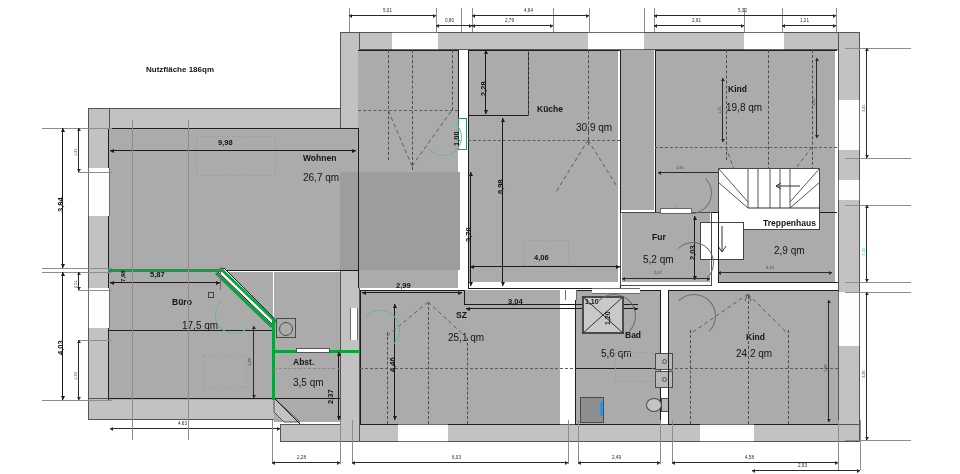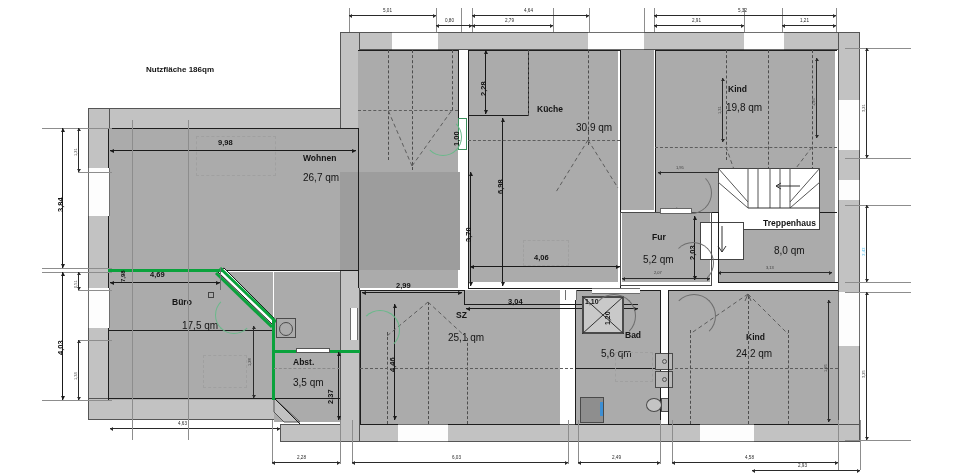--- a/index.html
+++ b/index.html
@@ -170,21 +170,21 @@
 
   <div class="white" style="left:296px;top:348px;width:34px;height:5px;border:1px solid #555;"></div>
 
   <div class="txtbox" style="left:196px;top:136px;width:80px;height:40px;"></div>
   <div class="dimbar" style="left:110px;top:150px;width:246px;"></div>
   <div class="dim" style="left:218px;top:138px;">9,98</div>
   <div class="roomname" style="left:303px;top:153px;">Wohnen</div>
   <div class="roomarea" style="left:303px;top:172px;">26,7 qm</div>
 
   <div class="dimbar" style="left:110px;top:282px;width:110px;"></div>
-  <div class="dim" style="left:150px;top:270px;">4,69</div>
+  <div class="dim" style="left:150px;top:270px;">5,87</div>
   <div class="vline-thin" style="left:220px;top:268px;height:22px;"></div>
   <div class="dim" style="left:120px;top:282px;transform:rotate(-90deg);transform-origin:left top;font-size:6px;">7,98</div>
   <div class="roomname" style="left:172px;top:297px;">Büro</div>
   <div class="roomarea" style="left:182px;top:320px;">17,5 qm</div>
   <div class="txtbox" style="left:203px;top:355px;width:44px;height:33px;"></div>
 
   <div class="ab" style="left:208px;top:292px;width:6px;height:6px;border:1px solid #444;"></div>
   <div class="doorswing-g" style="left:215px;top:296px;width:36px;height:36px;border-color:transparent;border-bottom-color:#69b98a;border-left-color:#69b98a;"></div>
 
   <div class="dimbarV-s" style="left:253px;top:326px;height:72px;"></div>
@@ -275,21 +275,21 @@
     <line x1="30" y1="40" x2="102" y2="40" stroke="#333" stroke-width="1"></line>
     <path d="M 82 18 L 58 18" stroke="#333" stroke-width="1" fill="none"></path>
     <path d="M 58 18 l 5 -3 M 58 18 l 5 3" stroke="#333" stroke-width="1" fill="none"></path>
   </svg>
   <div class="white" style="left:700px;top:222px;width:44px;height:38px;border:1px solid #444;"></div>
   <svg class="ab" style="left:700px;top:222px;width:44px;height:38px;">
     <path d="M 22 4 L 22 30" stroke="#333" stroke-width="1" fill="none"></path>
     <path d="M 22 30 l -4 -6 M 22 30 l 4 -6" stroke="#333" stroke-width="1" fill="none"></path>
   </svg>
   <div class="roomname" style="left:763px;top:218px;">Treppenhaus</div>
-  <div class="roomarea" style="left:774px;top:245px;">8,0 qm</div>
+  <div class="roomarea" style="left:774px;top:245px;">2,9 qm</div>
   <div class="dimbar-s" style="left:718px;top:272px;width:114px;"></div>
   <div class="dim-xs" style="left:766px;top:265px;">3,13</div>
   <div class="vline" style="left:718px;top:212px;height:70px;"></div>
   <div class="hline" style="left:718px;top:282px;width:120px;"></div>
 
   <div class="wallmass" style="left:620px;top:212px;width:92px;height:74px;background:transparent;"></div>
   <div class="roomname" style="left:652px;top:232px;">Fur</div>
   <div class="roomarea" style="left:643px;top:254px;">5,2 qm</div>
   <div class="dimbarV" style="left:694px;top:216px;height:64px;"></div>
   <div class="dim" style="left:688px;top:260px;transform:rotate(-90deg);transform-origin:left top;">2,03</div>

